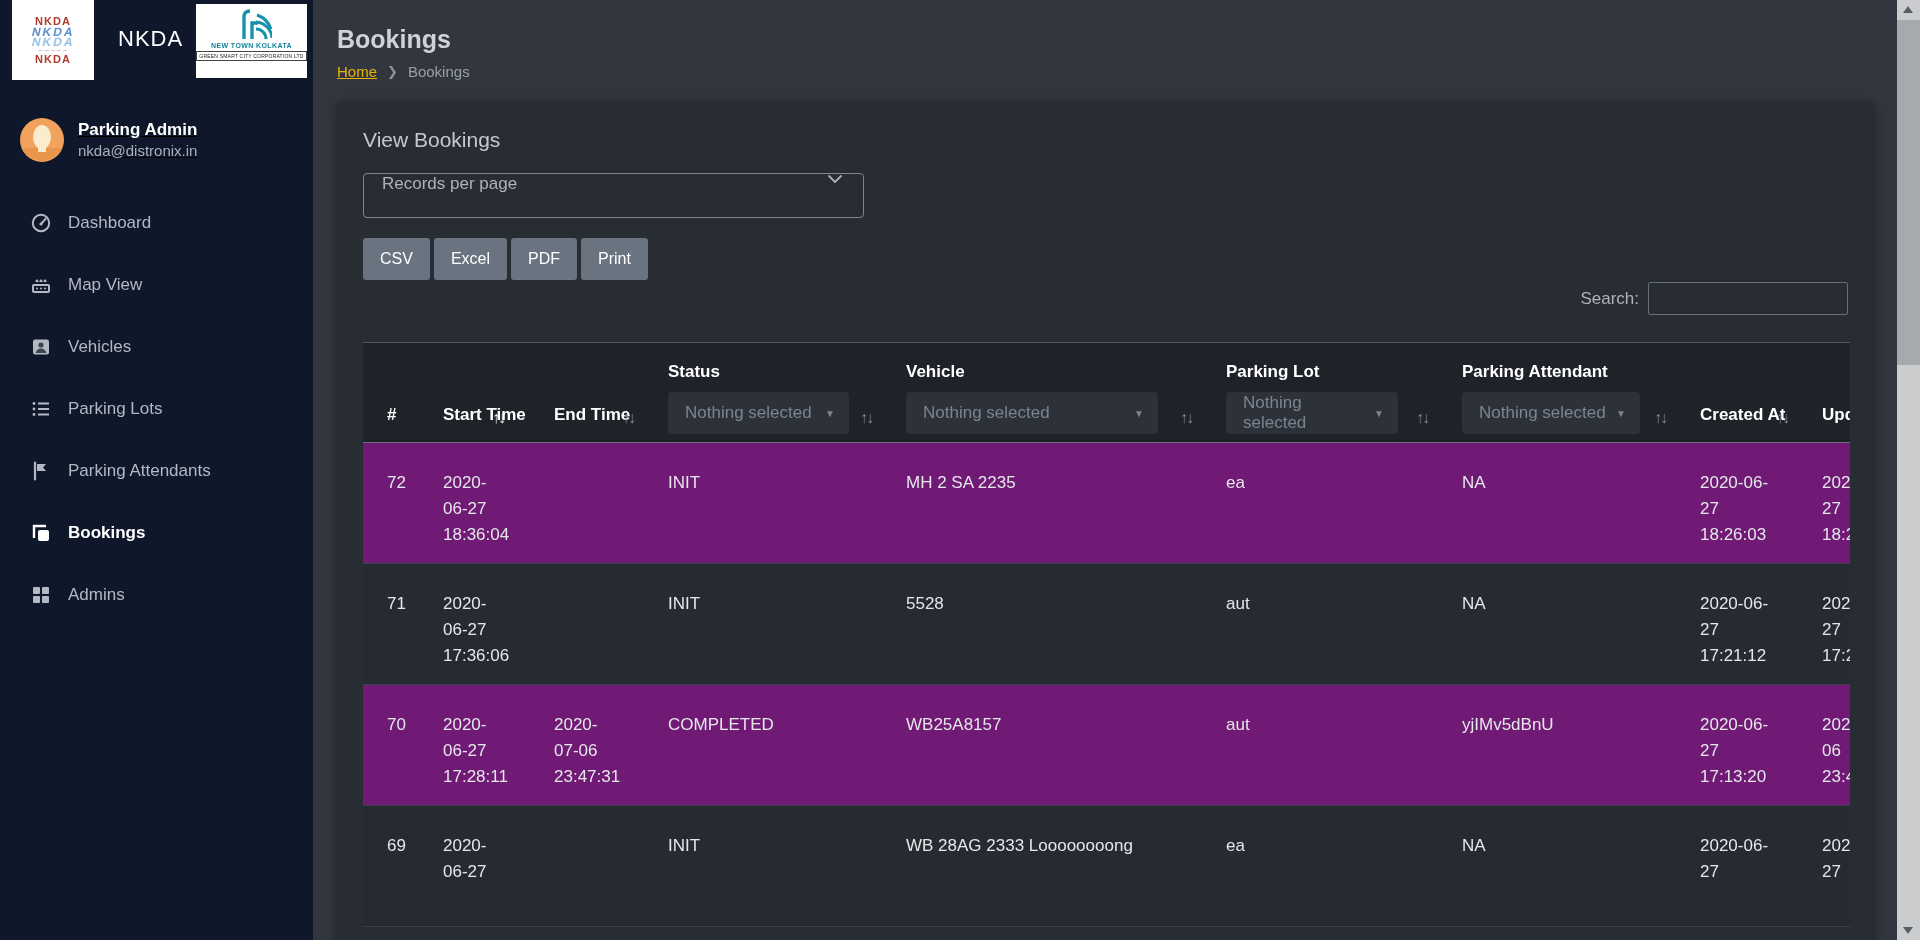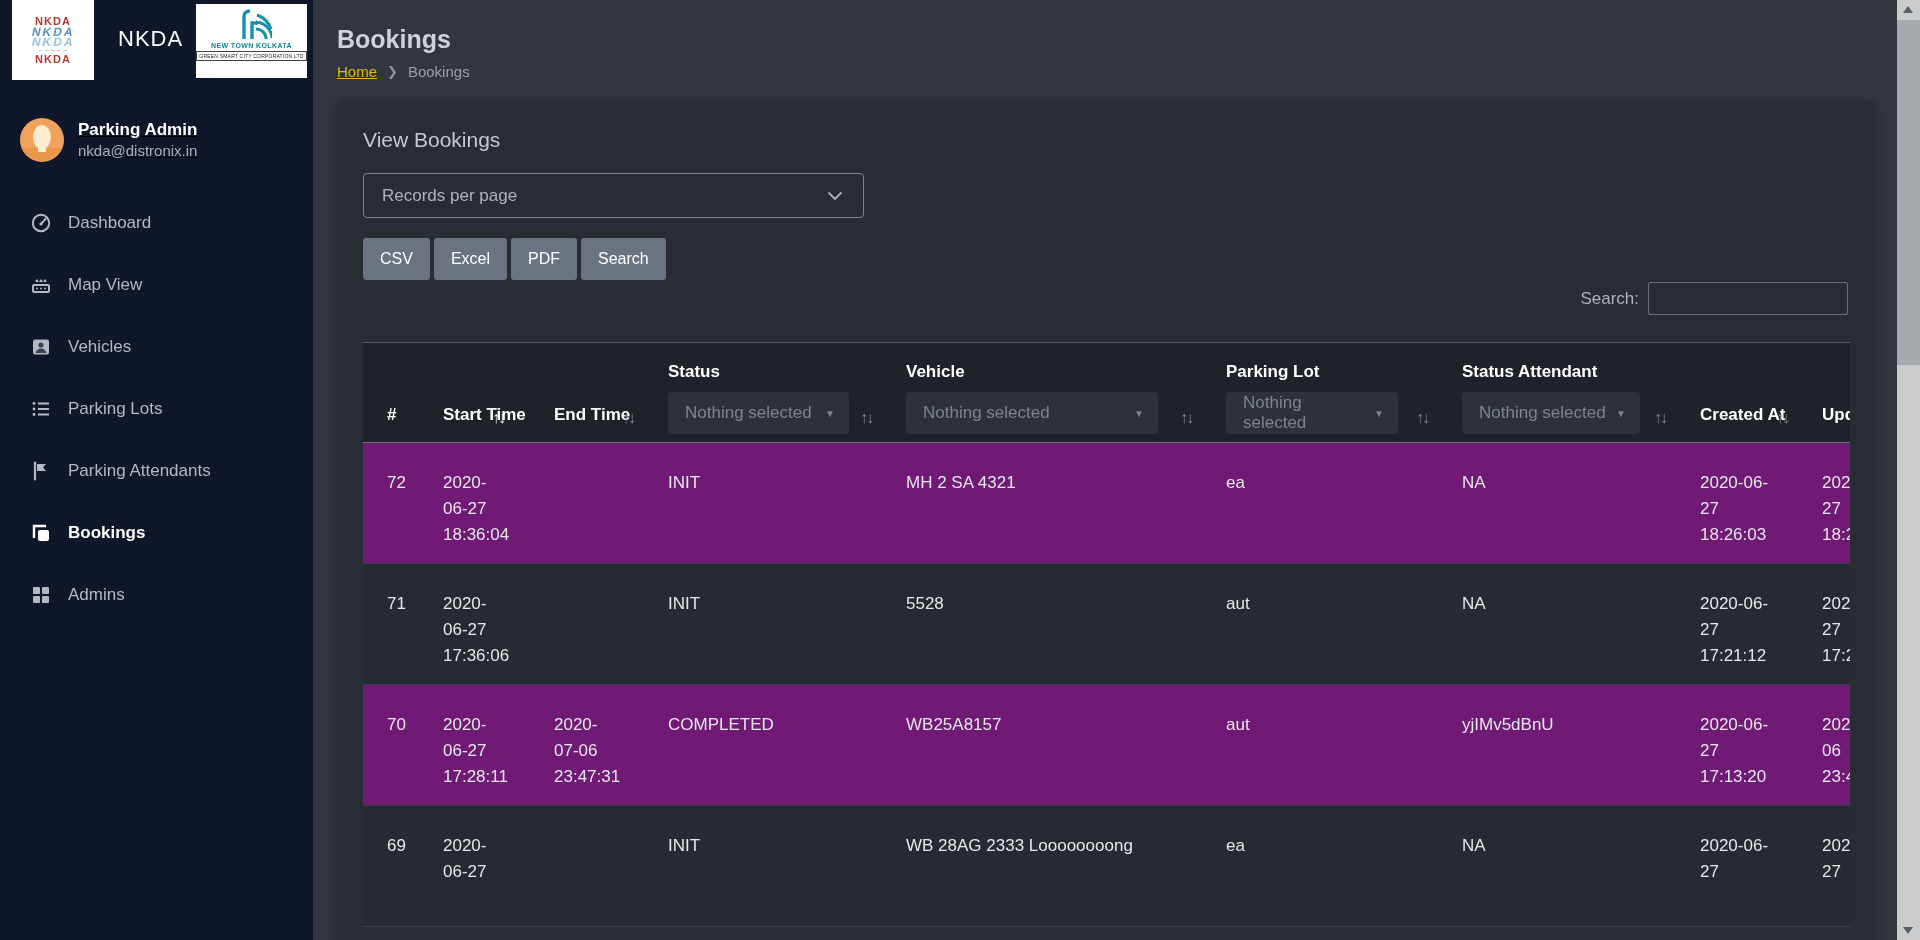--- a/index.html
+++ b/index.html
@@ -45,21 +45,21 @@
   .page-title { color:#cfd3d9; font-size:25px; font-weight:700; }
   .breadcrumb { margin-top:9px; display:flex; align-items:center; gap:10px; font-size:15px; }
   .crumb-home { color:#eab308; cursor:pointer;text-decoration:underline; }
   .crumb-sep { color:#8d939b; font-size:13px; }
   .crumb-cur { color:#9aa0a8; }
 
   .card { margin-top:22px; width:1537px; background:#282c33; border-radius:4px; padding:26px;
     box-shadow:0 1px 12px rgba(0,0,0,.35); }
   .card-title { color:#c4c9cf; font-size:21px; }
   .records-select { margin-top:21px; width:501px; height:45px; border:1px solid #7f858e; border-radius:4px;
-    display:flex; align-items:center; justify-content:space-between; padding:0 20px 0 18px;
+    display:flex; align-items:flex-start; justify-content:space-between; padding:0 20px 0 18px;
     color:#aeb3bb; font-size:17px; cursor:pointer; }
   .btn-row { margin-top:20px; display:flex; gap:4px; }
   .btn { background:#6a7380; color:#fff; font-size:16px; padding:0 17px; height:42px; border:none;
     border-radius:3px; cursor:pointer; font-family:inherit; }
   .search-row { display:flex; justify-content:flex-end; align-items:center; margin-top:2px; gap:9px; }
   .search-label { color:#aeb3bb; font-size:17px; }
   .search-input { width:200px; height:33px; background:transparent; border:1px solid #696f77; border-radius:2px;
     color:#dfe2e6; font-size:15px; padding:0 8px; }
 
   
@@ -218,21 +218,21 @@
           <span>Records per page</span>
           <svg width="16" height="10" viewBox="0 0 16 10">
             <path d="M1.5 1.5 L8 8 L14.5 1.5" fill="none" stroke="#aeb3bb" stroke-width="1.8"></path>
           </svg>
         </div>
 
         <div class="btn-row">
           <button class="btn">CSV</button>
           <button class="btn">Excel</button>
           <button class="btn">PDF</button>
-          <button class="btn">Search</button>
+          <button class="btn">Print</button>
         </div>
 
         <div class="search-row">
           <span class="search-label">Search:</span>
           <input class="search-input" type="text" value="" style="">
         </div>
 
         <div class="table-wrap">
           <div class="table">
             <div class="thead">
@@ -265,21 +265,21 @@
               </div>
               <div class="th th-filter c5">
                 <div class="th-label">Parking Lot</div>
                 <div class="filter-btn fb5">
                   <span>Nothing selected</span>
                     <span class="caret">▼</span>
                 </div>
                 <span class="sort">↑↓</span>
               </div>
               <div class="th th-filter c6">
-                <div class="th-label">Status Attendant</div>
+                <div class="th-label">Parking Attendant</div>
                 <div class="filter-btn fb6">
                   <span>Nothing selected</span>
                     <span class="caret">▼</span>
                 </div>
                 <span class="sort">↑↓</span>
               </div>
               <div class="th th-simple c7">
                 <span class="th-label">Created At</span>
                 <span class="sort">↑↓</span>
               </div>
@@ -288,21 +288,21 @@
               </div>
             </div>
             <div class="tbody">
   <div class="trow light">
     <div class="td c0">72</div>
     <div class="td c1 pre">2020-
 06-27
 18:36:04</div>
     <div class="td c2 pre"></div>
     <div class="td c3">INIT</div>
-    <div class="td c4">MH 2 SA 4321</div>
+    <div class="td c4">MH 2 SA 2235</div>
     <div class="td c5">ea</div>
     <div class="td c6">NA</div>
     <div class="td c7 pre">2020-06-
 27
 18:26:03</div>
     <div class="td c8 pre">2020-06-
 27
 18:26:03</div>
   </div>
 

